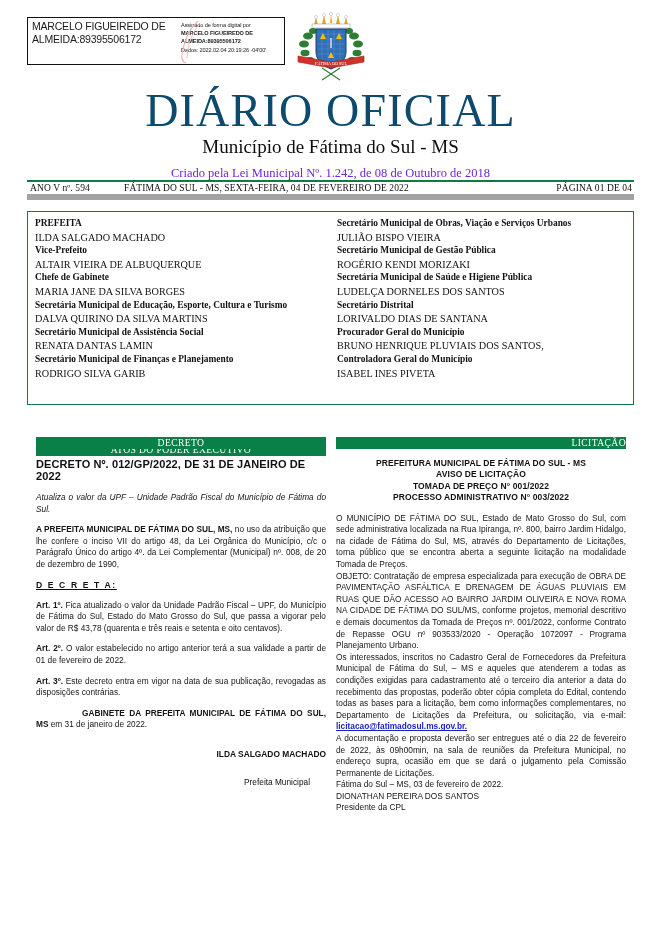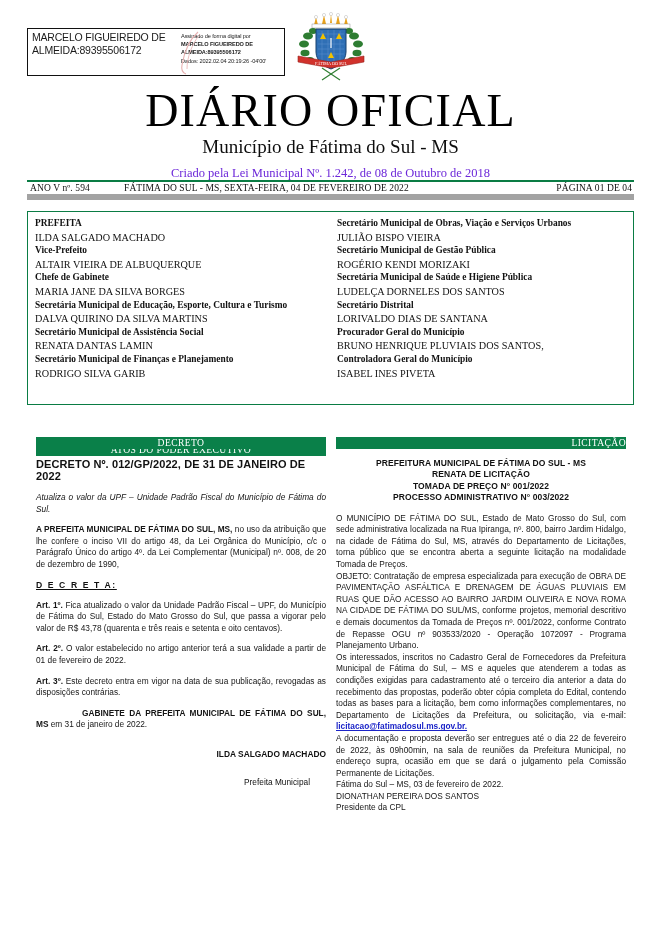--- a/index.html
+++ b/index.html
@@ -7,21 +7,21 @@
     width:661px;height:935px;background:#ffffff;
     font-family:"Liberation Serif", serif;
     color:#1a1a1a;
     overflow:hidden;
     position:relative;
   }
   .page{position:relative;width:661px;height:935px;padding:0;box-sizing:border-box;}
 
   
   .sigbox{
-    position:absolute;left:27px;top:28px;width:258px;height:48px;
+    position:absolute;left:27px;top:17px;width:258px;height:48px;
     border:1px solid #111;box-sizing:border-box;display:flex;align-items:stretch;
     background:#fff;
   }
   .sigbox .left{
     width:150px;padding:2px 3px 0 4px;box-sizing:border-box;
     font-family:"Liberation Sans", sans-serif;font-size:10.5px;line-height:13px;color:#1b1b1b;
     letter-spacing:-0.2px;
   }
   .sigbox .right{
     flex:1;padding:3px 2px 0 3px;box-sizing:border-box;
@@ -33,21 +33,21 @@
     position:absolute;left:150px;top:2px;width:26px;height:44px;pointer-events:none;
   }
 
   
   .crest{position:absolute;left:284px;top:12px;width:94px;height:72px;}
 
   
   .masthead{position:absolute;left:0;top:86px;width:661px;text-align:center;}
   .title{
     font-family:"Liberation Serif", serif;
-    font-size:46px;line-height:50px;letter-spacing:1.2px;color:#000000;font-weight:normal;
+    font-size:46px;line-height:50px;letter-spacing:1.2px;color:#0c4a6e;font-weight:normal;
   }
   .subtitle{
     font-family:"Liberation Serif", serif;
     font-size:19px;line-height:24px;color:#0d0d0d;margin-top:-1px;
   }
   .lawline{
     font-family:"Liberation Serif", serif;
     font-size:12.5px;line-height:18px;color:#6d28d9;margin-top:5px;
   }
 
@@ -264,21 +264,21 @@
     <div class="p"><span class="b">Art. 2º.</span><span> O valor estabelecido no artigo anterior terá a sua validade a partir de 01 de fevereiro de 2022.</span></div>
     <div class="p"><span class="b">Art. 3º.</span><span> Este decreto entra em vigor na data de sua publicação, revogadas as disposições contrárias.</span></div>
     <div class="p gab indent"><span class="b">GABINETE DA PREFEITA MUNICIPAL DE FÁTIMA DO SUL, MS</span><span> em 31 de janeiro de 2022.</span></div>
     <div class="signame">ILDA SALGADO MACHADO</div>
     <div class="sigrole">Prefeita Municipal</div>
   </div>
 
   <div class="col right">
     <div class="heading-block">
       <div>PREFEITURA MUNICIPAL DE FÁTIMA DO SUL - MS</div>
-      <div>RENATA DE LICITAÇÃO</div>
+      <div>AVISO DE LICITAÇÃO</div>
       <div>TOMADA DE PREÇO N° 001/2022</div>
       <div>PROCESSO ADMINISTRATIVO N° 003/2022</div>
     </div>
     <div class="p tight">O MUNICÍPIO DE FÁTIMA DO SUL, Estado de Mato Grosso do Sul, com sede administrativa localizada na Rua Ipiranga, nº. 800, bairro Jardim Hidalgo, na cidade de Fátima do Sul, MS, através do Departamento de Licitações, torna público que se encontra aberta a seguinte licitação na modalidade Tomada de Preços.</div>
     <div class="p tight">OBJETO: Contratação de empresa especializada para execução de OBRA DE PAVIMENTAÇÃO ASFÁLTICA E DRENAGEM DE ÁGUAS PLUVIAIS EM RUAS QUE DÃO ACESSO AO BAIRRO JARDIM OLIVEIRA E NOVA ROMA NA CIDADE DE FÁTIMA DO SUL/MS, conforme projetos, memorial descritivo e demais documentos da Tomada de Preços nº. 001/2022, conforme Contrato de Repasse OGU nº 903533/2020 - Operação 1072097 - Programa Planejamento Urbano.</div>
     <div class="p tight"><span>Os interessados, inscritos no Cadastro Geral de Fornecedores da Prefeitura Municipal de Fátima do Sul, – MS e aqueles que atenderem a todas as condições exigidas para cadastramento até o terceiro dia anterior a data do recebimento das propostas, poderão obter cópia completa do Edital, contendo todas as bases para a licitação, bem como informações complementares, no Departamento de Licitações da Prefeitura, ou solicitação, via e-mail: </span><a class="mailink" href="#">licitacao@fatimadosul.ms.gov.br.</a></div>
     <div class="p tight">A documentação e proposta deverão ser entregues até o dia 22 de fevereiro de 2022, às 09h00min, na sala de reuniões da Prefeitura Municipal, no endereço supra, ocasião em que se dará o julgamento pela Comissão Permanente de Licitações.</div>
     <div class="p tight">Fátima do Sul – MS, 03 de fevereiro de 2022.</div>
     <div class="p tight">DIONATHAN PEREIRA DOS SANTOS</div>
     <div class="p tight">Presidente da CPL</div>

